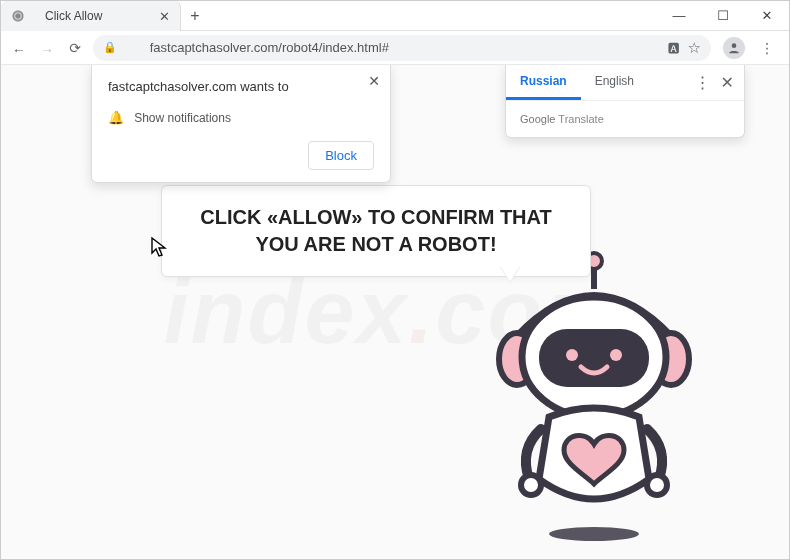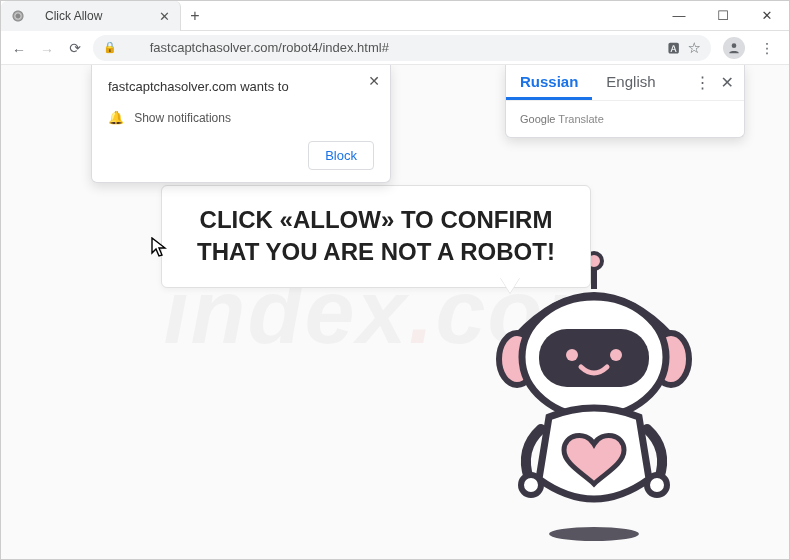--- a/index.html
+++ b/index.html
@@ -32,29 +32,29 @@
   .perm-popup { position: absolute; top: 0; left: 90px; width: 300px; background: #fff; border: 1px solid #dadce0; border-top: none; box-shadow: 0 4px 12px rgba(0,0,0,.12); border-radius: 0 0 6px 6px; padding: 14px 16px 12px 16px; z-index: 40; }
   .perm-title { font-size: 13px; color: #333; margin-bottom: 16px; }
   .perm-row { display: flex; align-items: center; gap: 10px; font-size: 12px; color: #555; margin-bottom: 16px; }
   .perm-actions { display: flex; justify-content: flex-end; gap: 10px; }
   .perm-btn { border: 1px solid #dadce0; background: #fff; color: #1a73e8; font-size: 13px; padding: 6px 16px; border-radius: 4px; cursor: pointer; }
   .perm-close { position: absolute; right: 10px; top: 8px; color: #555; font-size: 14px; cursor: pointer; }
 
   
   .translate-popup { position: absolute; top: 0; right: 44px; width: 240px; background: #fff; border: 1px solid #dadce0; border-top: none; box-shadow: 0 4px 12px rgba(0,0,0,.12); border-radius: 0 0 6px 6px; z-index: 40; }
   .tr-tabs { display: flex; align-items: center; height: 36px; border-bottom: 1px solid #eee; }
-  .tr-tab { padding: 0 14px; font-size: 15px; color: #5f6368; height: 100%; display: flex; align-items: center; cursor: pointer; border-bottom: 3px solid transparent; }
+  .tr-tab { padding: 0 14px; font-size: 12px; color: #5f6368; height: 100%; display: flex; align-items: center; cursor: pointer; border-bottom: 3px solid transparent; }
   .tr-tab.active { color: #1a73e8; font-weight: 600; border-bottom-color: #1a73e8; }
   .tr-tools { margin-left: auto; display: flex; gap: 10px; padding-right: 10px; color: #5f6368; }
   .tr-body { padding: 12px 14px; font-size: 11px; color: #888; }
   .tr-body .g { font-weight: 500; color: #777; }
 
   
   .bubble-wrap { position: absolute; top: 120px; left: 160px; width: 430px; z-index: 5; }
-  .bubble { background: #fff; border: 1px solid #e0e0e0; border-radius: 6px; padding: 18px 20px; box-shadow: 0 2px 6px rgba(0,0,0,.05); text-align: center; font-weight: 700; font-size: 24px; color: #222; line-height: 1.35; position: relative; }
+  .bubble { background: #fff; border: 1px solid #e0e0e0; border-radius: 6px; padding: 18px 20px; box-shadow: 0 2px 6px rgba(0,0,0,.05); text-align: center; font-weight: 700; font-size: 20px; color: #222; line-height: 1.35; position: relative; }
   .bubble::after { content: ""; position: absolute; right: 70px; bottom: -16px; border: 10px solid transparent; border-top: 16px solid #fff; filter: drop-shadow(0 1px 0 #e0e0e0); }
 
   
   .robot { position: absolute; right: 80px; bottom: 10px; width: 230px; height: 300px; z-index: 4; }
 
   
   .cursor { position: absolute; top: 172px; left: 150px; font-size: 18px; color: #222; z-index: 50; pointer-events: none; }
 
   
   .watermark { position: absolute; top: 50%; left: 50%; transform: translate(-50%,-50%); font-size: 90px; font-weight: 700; color: rgba(0,0,0,0.035); letter-spacing: 2px; font-style: italic; pointer-events: none; white-space: nowrap; }

